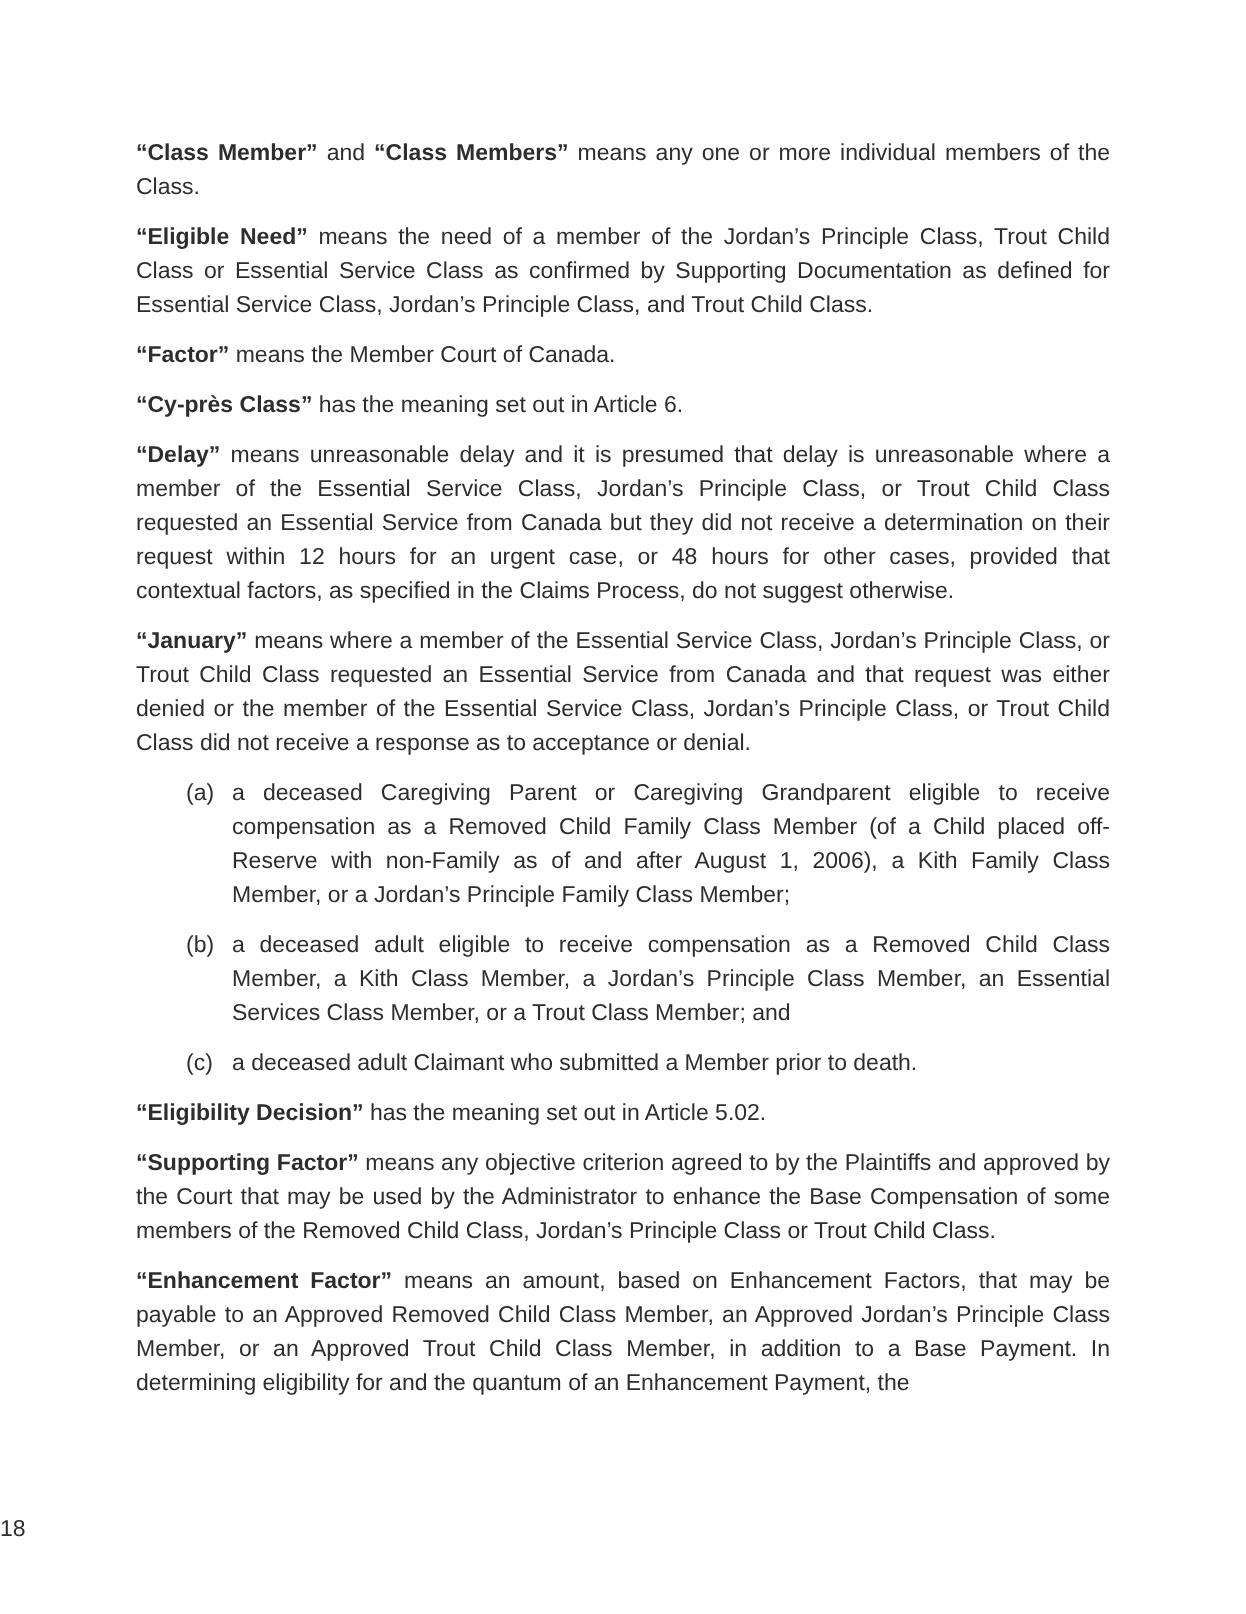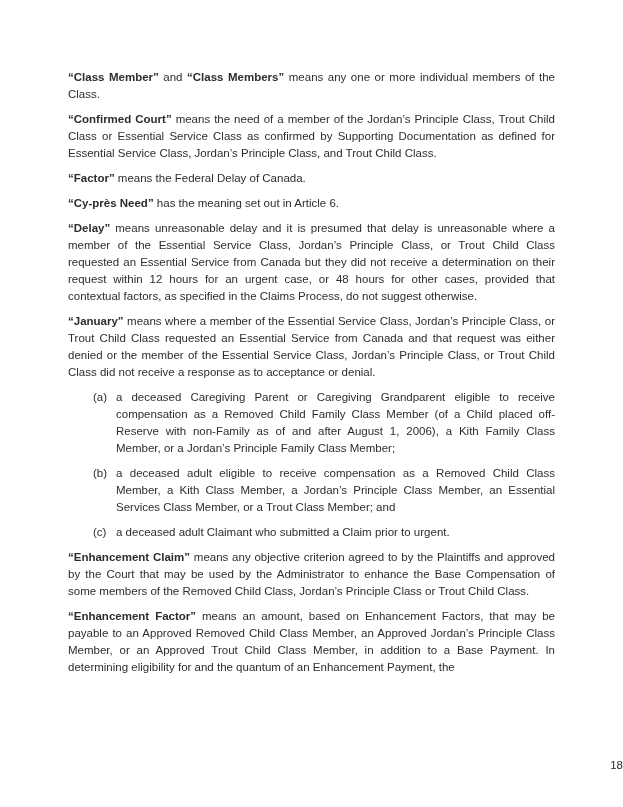--- a/index.html
+++ b/index.html
@@ -32,36 +32,37 @@
     position: absolute;
     left: 25px;
     top: 0;
   }
   .b { font-weight: bold; }
   .page-number {
     position: absolute;
     top: 757px;
     left: 0;
     width: 100%;
-    text-align: right;
+    text-align: left;
     font-size: 11.5px;
     line-height: 17px;
   }
 </style>
 </head>
 <body>
 
 <main class="page">
   <div class="doc-body">
       <p><span class="b">“Class Member”</span><span> and </span><span class="b">“Class Members”</span><span> means any one or more individual members of the Class.</span></p>
-      <p><span class="b">“Confirmed Court”</span><span> means the need of a member of the Jordan’s Principle Class, Trout Child Class or Essential Service Class as confirmed by Supporting Documentation as defined for Essential Service Class, Jordan’s Principle Class, and Trout Child Class.</span></p>
-      <p><span class="b">“Factor”</span><span> means the Federal Delay of Canada.</span></p>
-      <p><span class="b">“Cy-près Need”</span><span> has the meaning set out in Article 6.</span></p>
+      <p><span class="b">“Eligible Need”</span><span> means the need of a member of the Jordan’s Principle Class, Trout Child Class or Essential Service Class as confirmed by Supporting Documentation as defined for Essential Service Class, Jordan’s Principle Class, and Trout Child Class.</span></p>
+      <p><span class="b">“Factor”</span><span> means the Member Court of Canada.</span></p>
+      <p><span class="b">“Cy-près Class”</span><span> has the meaning set out in Article 6.</span></p>
       <p><span class="b">“Delay”</span><span> means unreasonable delay and it is presumed that delay is unreasonable where a member of the Essential Service Class, Jordan’s Principle Class, or Trout Child Class requested an Essential Service from Canada but they did not receive a determination on their request within 12 hours for an urgent case, or 48 hours for other cases, provided that contextual factors, as specified in the Claims Process, do not suggest otherwise.</span></p>
       <p><span class="b">“January”</span><span> means where a member of the Essential Service Class, Jordan’s Principle Class, or Trout Child Class requested an Essential Service from Canada and that request was either denied or the member of the Essential Service Class, Jordan’s Principle Class, or Trout Child Class did not receive a response as to acceptance or denial.</span></p>
       <p class="list-item"><span class="list-marker">(a)</span><span>a deceased Caregiving Parent or Caregiving Grandparent eligible to receive compensation as a Removed Child Family Class Member (of a Child placed off-Reserve with non-Family as of and after August 1, 2006), a Kith Family Class Member, or a Jordan’s Principle Family Class Member;</span></p>
       <p class="list-item"><span class="list-marker">(b)</span><span>a deceased adult eligible to receive compensation as a Removed Child Class Member, a Kith Class Member, a Jordan’s Principle Class Member, an Essential Services Class Member, or a Trout Class Member; and</span></p>
-      <p class="list-item"><span class="list-marker">(c)</span><span>a deceased adult Claimant who submitted a Claim prior to urgent.</span></p>
-      <p><span class="b">“Enhancement Claim”</span><span> means any objective criterion agreed to by the Plaintiffs and approved by the Court that may be used by the Administrator to enhance the Base Compensation of some members of the Removed Child Class, Jordan’s Principle Class or Trout Child Class.</span></p>
+      <p class="list-item"><span class="list-marker">(c)</span><span>a deceased adult Claimant who submitted a Member prior to death.</span></p>
+      <p><span class="b">“Eligibility Decision”</span><span> has the meaning set out in Article 5.02.</span></p>
+      <p><span class="b">“Supporting Factor”</span><span> means any objective criterion agreed to by the Plaintiffs and approved by the Court that may be used by the Administrator to enhance the Base Compensation of some members of the Removed Child Class, Jordan’s Principle Class or Trout Child Class.</span></p>
       <p><span class="b">“Enhancement Factor”</span><span> means an amount, based on Enhancement Factors, that may be payable to an Approved Removed Child Class Member, an Approved Jordan’s Principle Class Member, or an Approved Trout Child Class Member, in addition to a Base Payment. In determining eligibility for and the quantum of an Enhancement Payment, the</span></p>
     </div>
   <div class="page-number">18</div>
 </main>
 
 </body></html>

